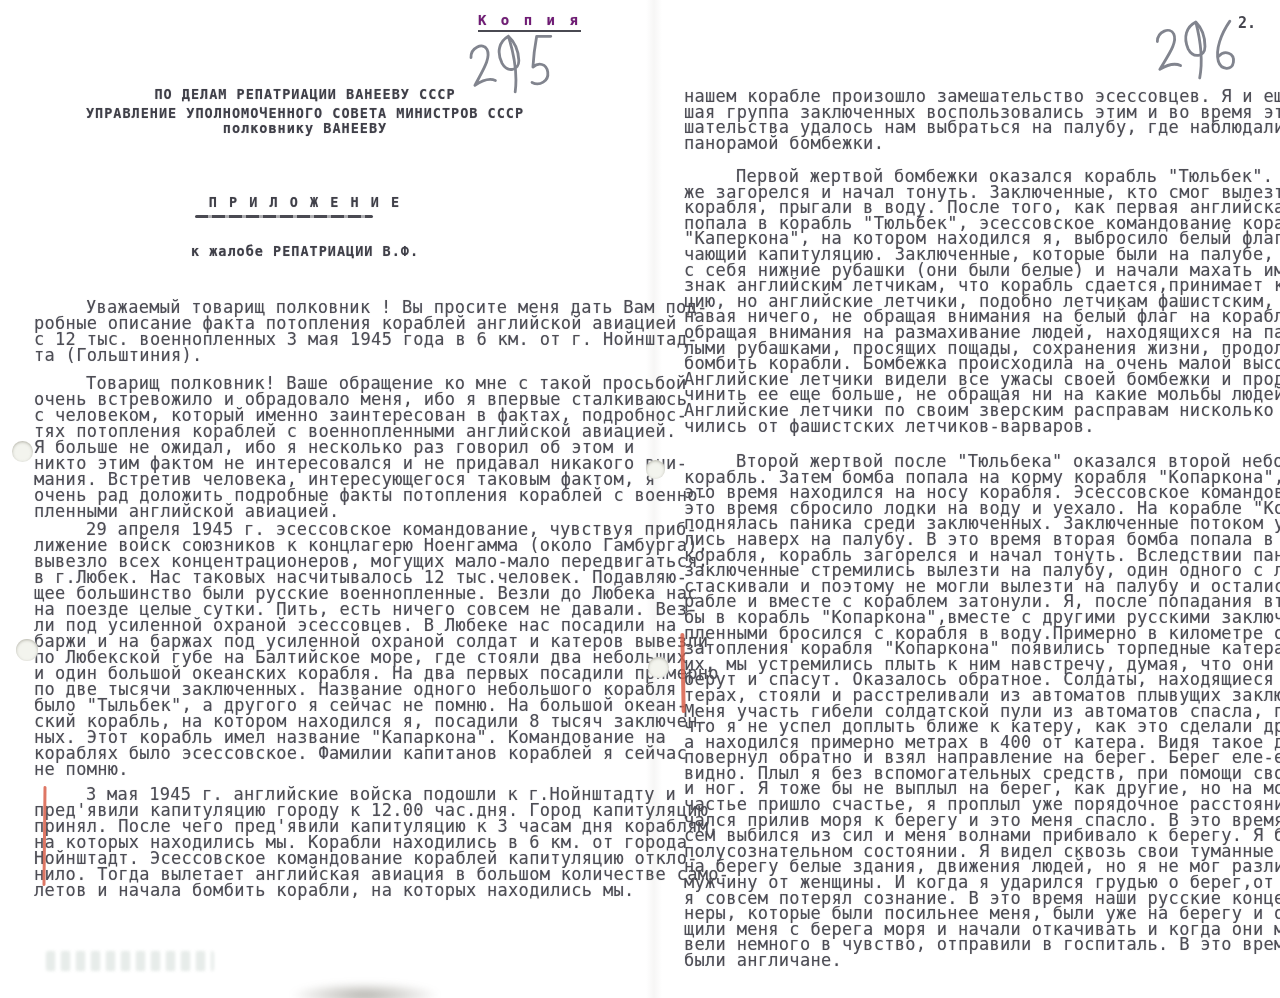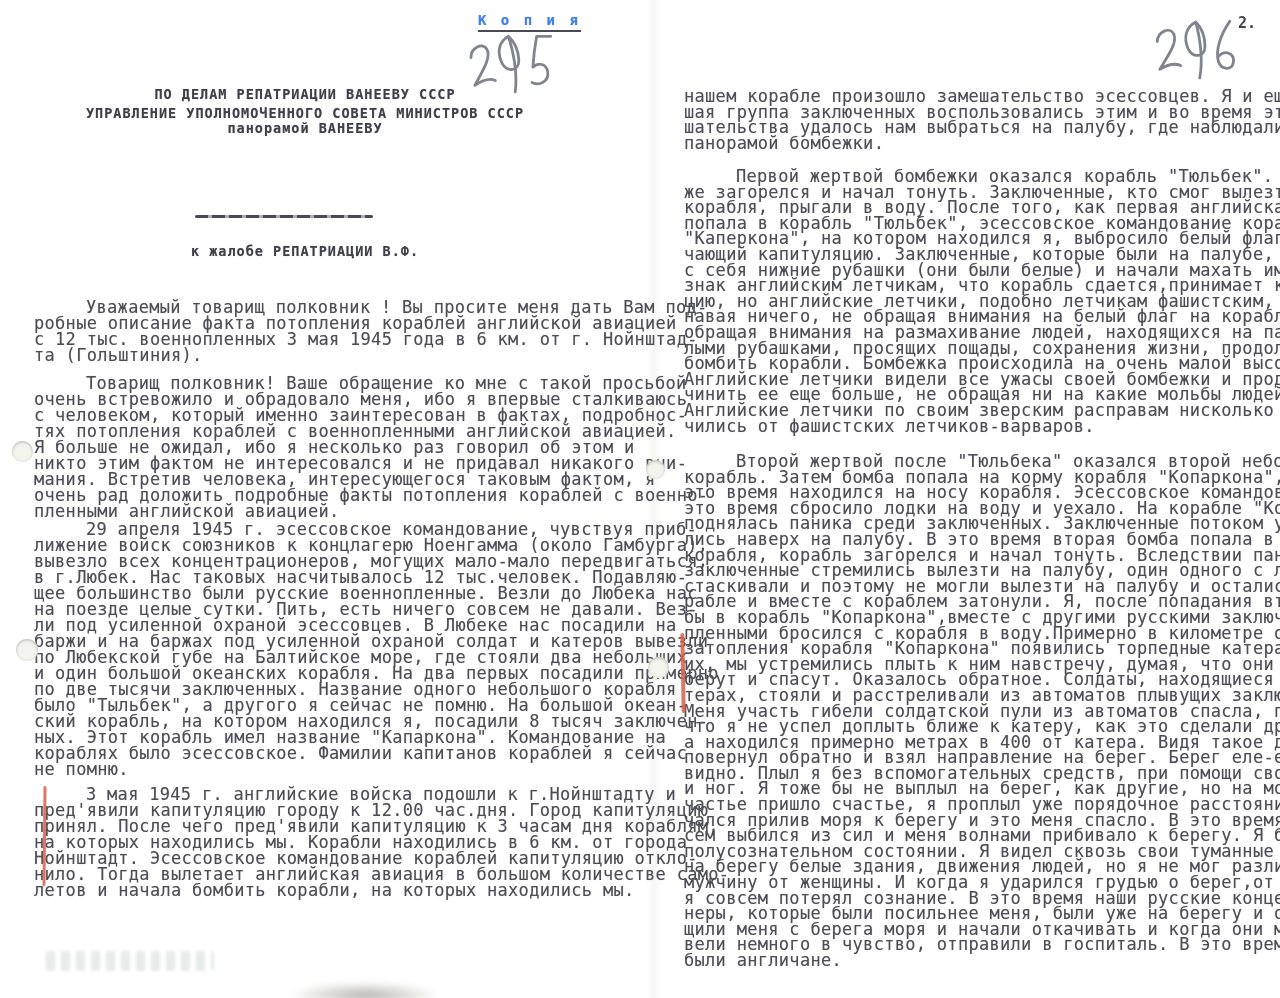--- a/index.html
+++ b/index.html
@@ -28,21 +28,21 @@
   .para{line-height:16px;text-indent:52px;}
   .para-r{line-height:15.6px;text-indent:52px;}
   .no-indent{text-indent:0;}
   .hdr{
     position:absolute;left:30px;width:550px;text-align:center;
     font-weight:700;color:#3f3f48;font-size:13.5px;letter-spacing:1px;
     white-space:nowrap;text-shadow:0 0 1px rgba(60,60,72,.4);
   }
   .copy-label{
     position:absolute;left:478px;top:12px;
-    font-weight:700;font-size:14px;letter-spacing:3px;color:#3b82f6;
+    font-weight:700;font-size:14px;letter-spacing:3px;color:#701a75;
     border-bottom:2px solid #4a4a52;padding-bottom:2px;
     text-shadow:0 0 1px rgba(60,60,72,.4);
   }
   .doc-title{letter-spacing:2px;}
   .title-underline{
     position:absolute;left:195px;top:215px;width:178px;height:3px;
     background:repeating-linear-gradient(90deg,#4a4a52 0 13px, rgba(74,74,82,.45) 13px 17px);
     border-radius:2px;
   }
   .pagenum{
@@ -92,22 +92,23 @@
         <g fill="none" stroke="#606470" stroke-width="2.8" stroke-linecap="round" stroke-linejoin="round" opacity="0.9">
           <path d="M10,22 C11,12 24,8 27,16 C30,25 20,36 10,50 C18,46 26,45 31,48"></path>
           <path d="M50,6 C40,10 36,20 40,32 C44,42 56,42 57,31 C58,20 55,12 50,6 C53,24 54,44 49,62"></path>
           <path d="M78,10 C74,22 72,30 70,40 C76,36 84,38 84,47 C84,56 74,60 67,55 M78,10 L92,12"></path>
         </g>
       </svg>
     </div>
 
     <div class="hdr" style="top:68px;margin-top:37px;">УПРАВЛЕНИЕ УПОЛНОМОЧЕННОГО СОВЕТА МИНИСТРОВ СССР</div>
     <div class="hdr" style="top:86px;">ПО ДЕЛАМ РЕПАТРИАЦИИ ВАНЕЕВУ СССР</div>
-    <div class="hdr" style="top:120px;font-weight:700;">панорамой ВАНЕЕВУ</div>
+    <div class="hdr" style="top:120px;font-weight:700;">полковнику ВАНЕЕВУ</div>
 
+    <div class="hdr doc-title" style="top:194px;">П Р И Л О Ж Е Н И Е</div>
     <div class="title-underline"></div>
     <div class="hdr" style="top:243px;">к жалобе РЕПАТРИАЦИИ В.Ф.</div>
 
     <div class="txt para" style="left:34px;top:299px;width:612px;">Уважаемый товарищ полковник ! Вы просите меня дать Вам под-<br>робные описание факта потопления кораблей английской авиацией<br>с 12 тыс. военнопленных 3 мая 1945 года в 6 км. от г. Нойнштад-<br>та (Гольштиния).</div>
     <div class="txt para" style="left:34px;top:375px;width:612px;">Товарищ полковник! Ваше обращение ко мне с такой просьбой<br>очень встревожило и обрадовало меня, ибо я впервые сталкиваюсь<br>с человеком, который именно заинтересован в фактах, подробнос-<br>тях потопления кораблей с военнопленными английской авиацией.<br>Я больше не ожидал, ибо я несколько раз говорил об этом и<br>никто этим фактом не интересовался и не придавал никакого вни-<br>мания. Встретив человека, интересующегося таковым фактом, я<br>очень рад доложить подробные факты потопления кораблей с военно-<br>пленными английской авиацией.</div>
     <div class="txt para" style="left:34px;top:521px;width:612px;">29 апреля 1945 г.  эсессовское командование, чувствуя приб-<br>лижение войск союзников к концлагерю Ноенгамма (около Гамбурга),<br>вывезло всех концентрационеров, могущих мало-мало передвигаться,<br>в г.Любек. Нас таковых насчитывалось 12 тыс.человек. Подавляю-<br>щее большинство были русские военнопленные. Везли до Любека нас<br>на поезде целые сутки. Пить, есть ничего совсем не давали. Вез-<br>ли под усиленной охраной эсессовцев. В Любеке нас посадили на<br>баржи и на баржах под усиленной охраной солдат и катеров вывезли<br>по Любекской губе на Балтийское море, где стояли два небольших<br>и один большой океанских корабля. На два первых посадили примерно<br>по две тысячи заключенных. Название одного небольшого корабля<br>было "Тыльбек", а другого я сейчас не помню. На большой океан-<br>ский корабль, на котором находился я, посадили 8 тысяч заключен-<br>ных. Этот корабль имел название "Капаркона". Командование на<br>кораблях было эсессовское. Фамилии капитанов кораблей я сейчас<br>не помню.</div>
     <div class="txt para" style="left:34px;top:786px;width:612px;">3 мая 1945 г. английские войска подошли к г.Нойнштадту и<br>пред'явили капитуляцию городу к 12.00 час.дня. Город капитуляцию<br>принял. После чего пред'явили капитуляцию к 3 часам дня кораблям,<br>на которых находились мы. Корабли находились в 6 км. от города<br>Нойнштадт. Эсессовское командование кораблей капитуляцию откло-<br>нило. Тогда вылетает английская авиация в большом количестве само-<br>летов и начала бомбить корабли, на которых находились мы.</div>
 
     <div class="margin-line left-mark"></div>
     <div class="stamp"></div>

